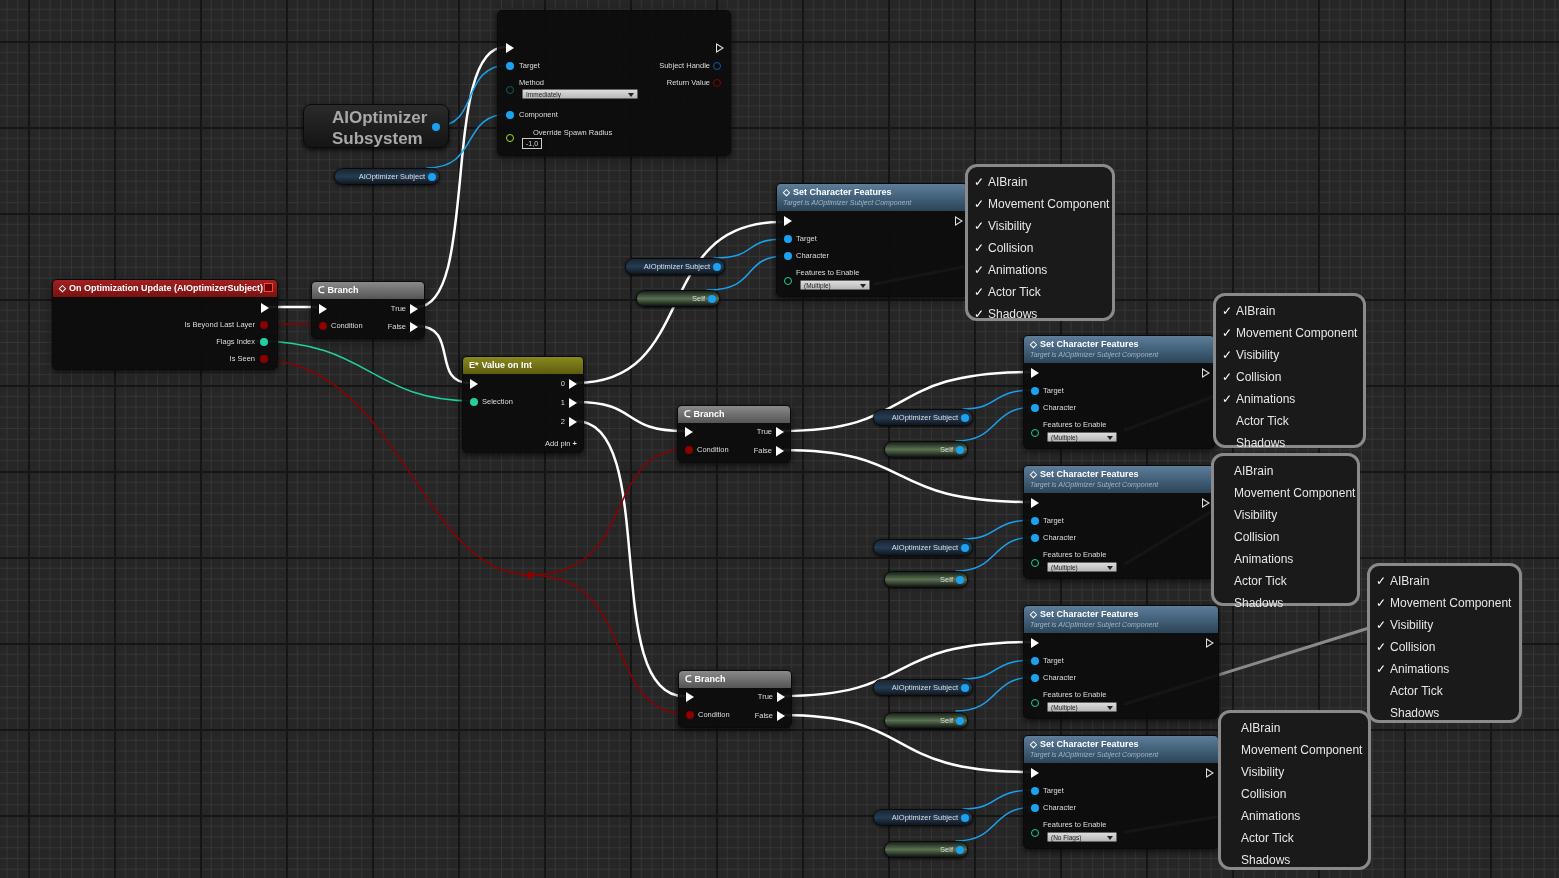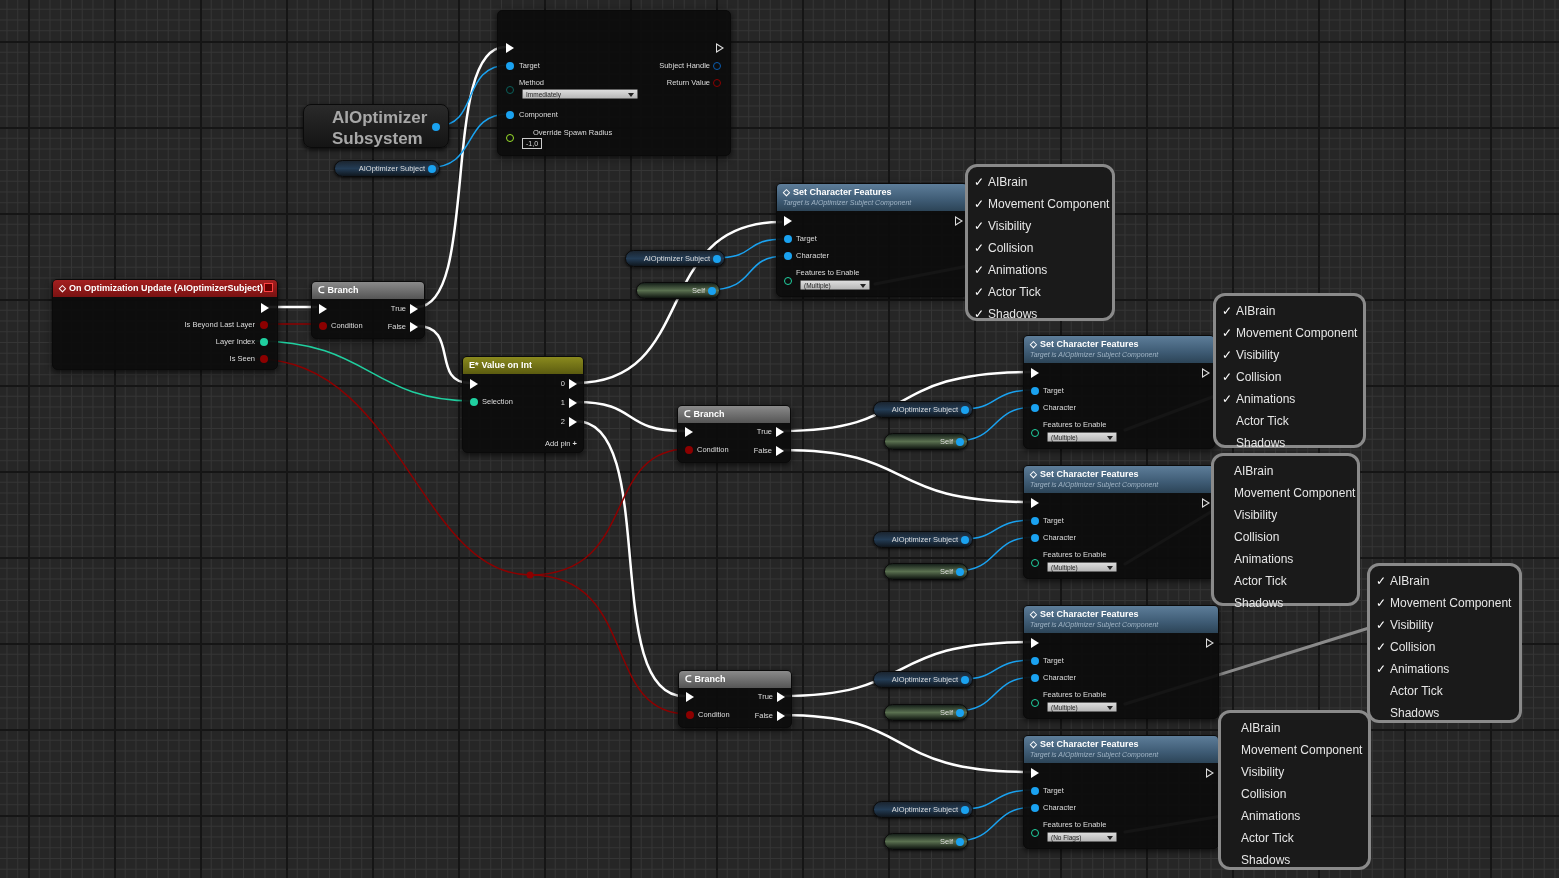--- a/index.html
+++ b/index.html
@@ -24,21 +24,21 @@
   .hdr.olive{background:linear-gradient(180deg,#8a8a1e 0%,#5c5c10 100%);}
   .pin{position:absolute;font-size:7.5px;color:#ddd;white-space:nowrap;line-height:10px;}
   .dot{position:absolute;width:8px;height:8px;border-radius:50%;}
   .dot.hollow{background:transparent;border:1.5px solid;width:6px;height:6px;}
   .exec{position:absolute;width:0;height:0;border-top:5px solid transparent;border-bottom:5px solid transparent;border-left:8px solid #fff;}
   .exec.hollow{border-left-color:#ddd;}
   .exec.hollow::after{content:"";position:absolute;left:-7px;top:-3px;border-top:3px solid transparent;border-bottom:3px solid transparent;border-left:5px solid #101010;}
   .combo{position:absolute;height:10px;background:linear-gradient(#ddd,#b8b8b8);border:1px solid #666;border-radius:1px;font-size:6.5px;color:#222;padding-left:3px;box-sizing:border-box;line-height:9px;}
   .combo .arr{position:absolute;right:3px;top:3px;width:0;height:0;border-left:3px solid transparent;border-right:3px solid transparent;border-top:4px solid #222;}
   .numbox{position:absolute;border:1px solid #ccc;font-size:7px;color:#ddd;padding:0 3px;line-height:9px;}
-  .varpill{position:absolute;height:17px;border-radius:9px;border:1px solid #0a0a0a;box-shadow:0 1px 3px rgba(0,0,0,0.8);font-size:7.5px;color:#ddd;text-align:right;padding-right:14px;box-sizing:border-box;line-height:16px;}
+  .varpill{position:absolute;height:17px;border-radius:9px;border:1px solid #0a0a0a;box-shadow:0 1px 3px rgba(0,0,0,0.8);font-size:7.5px;color:#ddd;text-align:right;padding-right:14px;box-sizing:border-box;line-height:16px;margin-top:8px;}
   .varpill.blue{background:linear-gradient(180deg,#1b2530 0%,#233c55 50%,#10171e 100%);}
   .varpill.green{background:linear-gradient(180deg,#16201a 0%,#5a7050 50%,#0f1510 100%);}
   .varpill .dot{right:3px;top:4px;background:#1aa2f0;}
   .bigvar{position:absolute;border-radius:8px;background:linear-gradient(180deg,#2a2a2a,#141414);border:1px solid #0a0a0a;box-shadow:0 2px 4px rgba(0,0,0,0.8);color:#a8a8a8;font-weight:bold;font-size:17px;line-height:21px;padding:2px 0 0 28px;box-sizing:border-box;}
   .popup{position:absolute;background:#1a1a1a;border:3px solid #8a8a8a;border-radius:12px;box-sizing:border-box;padding:4px 0 0 6px;}
   .popup .item{height:22px;font-size:12px;color:#e6e6e6;line-height:22px;white-space:nowrap;position:relative;padding-left:14px;}
   .popup .item .chk{position:absolute;left:0;top:0;font-size:12px;color:#fff;}
   .addpin{font-size:7.5px;color:#ddd;}
 </style>
 </head>
@@ -118,21 +118,21 @@
 </div>
 
 <div class="node" style="left:44px;top:279px;width:224px;height:89px;margin-left:8px;">
   <div class="hdr red">
     <span style="margin-right:3px;">◇</span><span>On Optimization Update (AIOptimizerSubject)</span>
     <span style="position:absolute;right:4px;top:3px;width:7px;height:7px;border:1.5px solid #ff4040;background:#600;"></span>
   </div>
   <div class="exec" style="left:208px;top:23px;"></div>
   <div class="pin" style="right:22px;top:40px;">Is Beyond Last Layer</div>
   <div class="dot" style="left:207px;top:41px;background:#8c0000;"></div>
-  <div class="pin" style="right:22px;top:57px;">Layer Index</div>
+  <div class="pin" style="right:22px;top:57px;">Flags Index</div>
   <div class="dot" style="left:207px;top:58px;background:#20d0a0;"></div>
   <div class="pin" style="right:22px;top:74px;">Is Seen</div>
   <div class="dot" style="left:207px;top:75px;background:#8c0000;"></div>
 </div>
 
 <div class="node" style="left:311px;top:281px;width:112px;height:56px;">
   <div class="hdr gray"><span style="margin-right:3px;">ᑕ</span><span>Branch</span></div>
   <div class="exec" style="left:7px;top:22px;"></div>
   <div class="pin" style="right:18px;top:22px;">True</div>
   <div class="exec" style="left:98px;top:22px;"></div>

